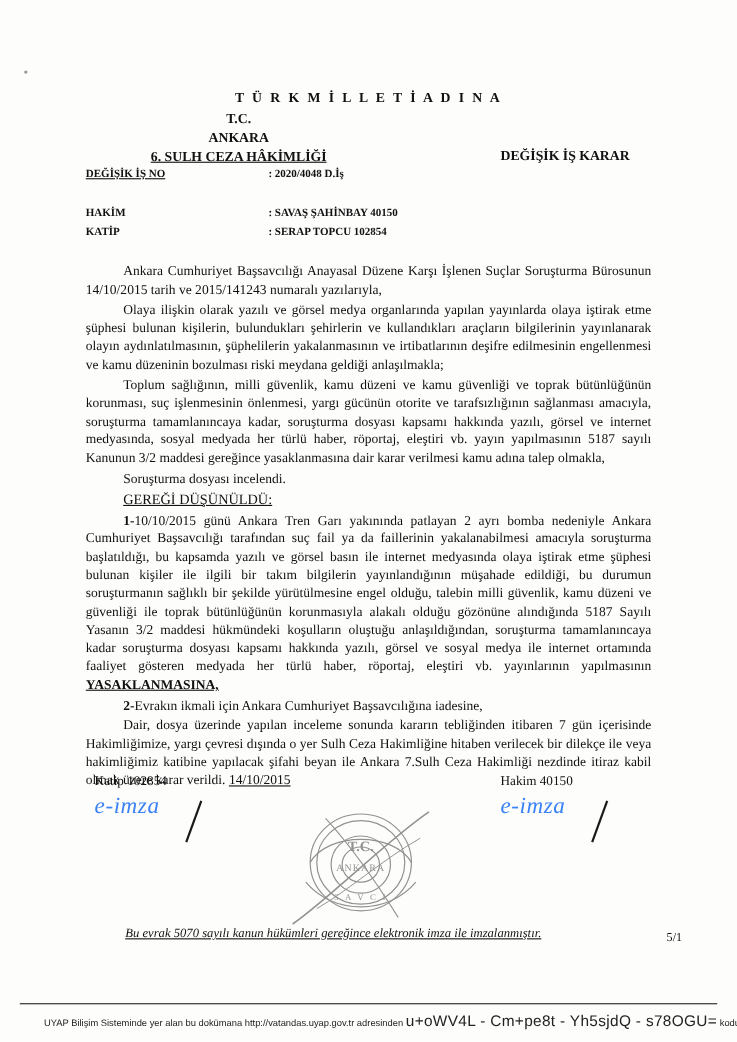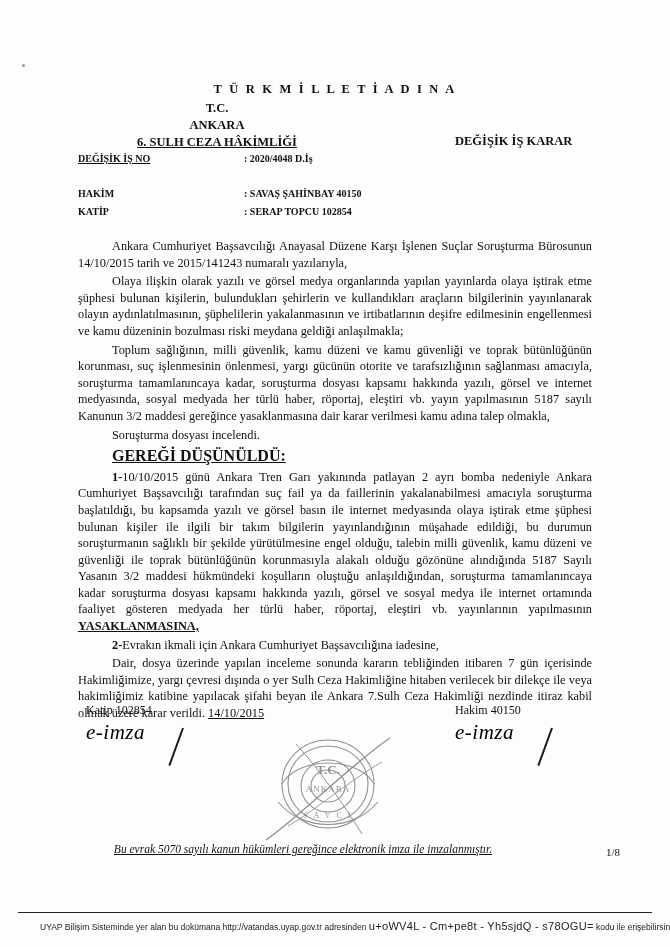--- a/index.html
+++ b/index.html
@@ -82,22 +82,22 @@
     font-size: 12.3px;
     line-height: 1.35;
     text-align: justify;
   }
   .body p {
     margin: 0 0 2px 0;
     text-indent: 34px;
   }
   .sect-title {
     margin: 4px 0 2px 0;
-    font-weight: bold;
-    font-size: 16px;
+    font-weight: normal;
+    font-size: 13px;
     text-indent: 0;
     text-decoration: underline;
   }
   .b { font-weight: bold; }
   .u { text-decoration: underline; }
   .lead-num { font-weight: bold; }
 
   
   .sig-left {
     position: absolute;
@@ -111,21 +111,21 @@
     left: 455px;
     font-size: 12px;
   }
   .eimza {
     font-family: "Liberation Serif", serif;
     font-style: italic;
     font-size: 21px;
     letter-spacing: 0.5px;
     margin-top: 2px;
     display: block;
-    color: #000000;
+    color: #3b82f6;
   }
   .sig-stroke {
     position: absolute;
     width: 2px;
     height: 40px;
     background: #1a1a1a;
     transform: rotate(20deg);
     transform-origin: top center;
   }
   .sig-stroke.left { top: 728px; left: 182px; }
@@ -171,21 +171,21 @@
     top: 920px;
     left: 40px;
     width: 600px;
     font-size: 8.5px;
     font-family: "Liberation Sans", sans-serif;
     color: #222;
     white-space: nowrap;
   }
   .footer-bar .code {
     font-family: "Liberation Sans", sans-serif;
-    font-size: 11px;
+    font-size: 14px;
     letter-spacing: 0.3px;
   }
   .corner-dot {
     position: absolute;
     top: 64px;
     left: 22px;
     width: 3px;
     height: 3px;
     background: #999;
     border-radius: 50%;
@@ -259,20 +259,20 @@
       <path d="M8 118 C40 96, 96 40, 132 16" stroke-width="1.4"></path>
       <path d="M38 22 C60 46, 84 80, 104 112" stroke-width="1"></path>
       <path d="M30 104 C58 88, 92 58, 124 40" stroke-width="0.9"></path>
     </g>
     <text x="70" y="52" text-anchor="middle" font-family="Liberation Serif, serif" font-size="13" font-weight="bold" fill="#3a3a3a">T.C.</text>
     <text x="70" y="70" text-anchor="middle" font-family="Liberation Serif, serif" font-size="9" letter-spacing="1" fill="#3a3a3a">ANKARA</text>
     <text x="70" y="96" text-anchor="middle" font-family="Liberation Serif, serif" font-size="8" letter-spacing="2" fill="#3a3a3a">S A V C I</text>
   </svg>
 
   <div class="footer-note">Bu evrak 5070 sayılı kanun hükümleri gereğince elektronik imza ile imzalanmıştır.</div>
-  <div class="page-num">1/8</div>
+  <div class="page-num">5/1</div>
 
   <div class="footer-rule"></div>
   <div class="footer-bar">
     <span>UYAP Bilişim Sisteminde yer alan bu dokümana http://vatandas.uyap.gov.tr adresinden </span><span class="code">u+oWV4L - Cm+pe8t - Yh5sjdQ - s78OGU=</span><span> kodu ile erişebilirsiniz.</span>
   </div>
 
 </div>
 
 </body></html>

